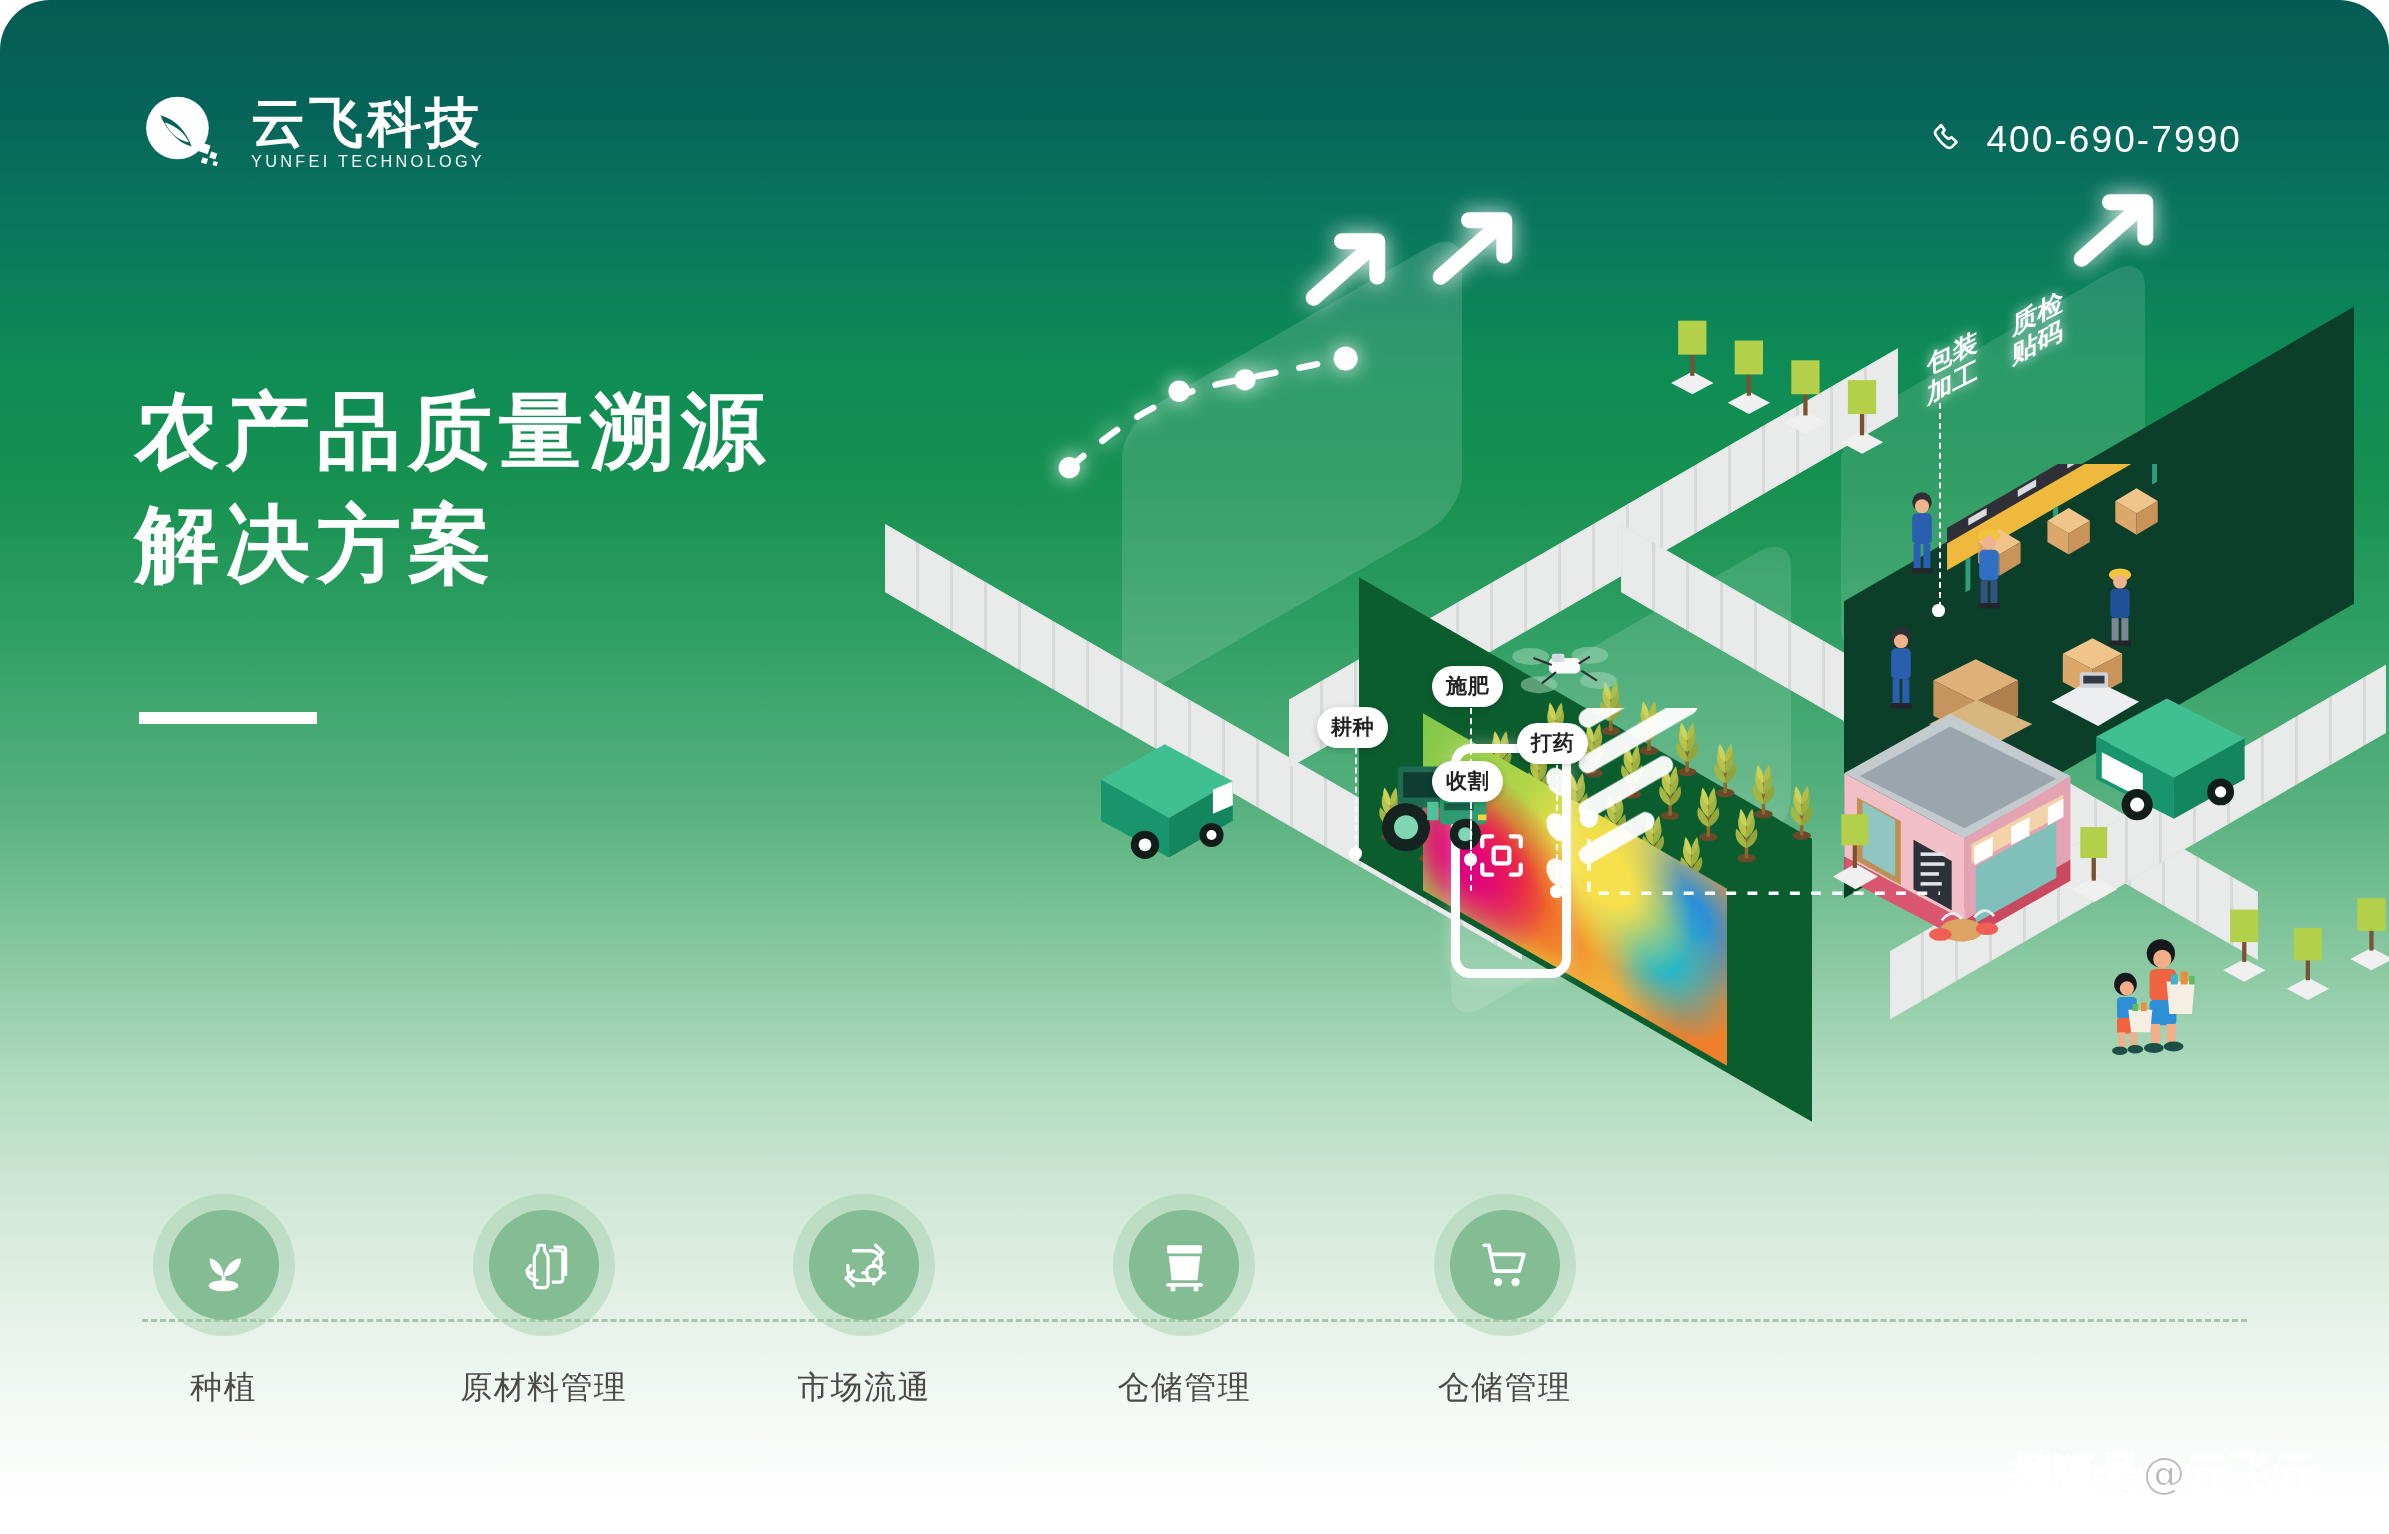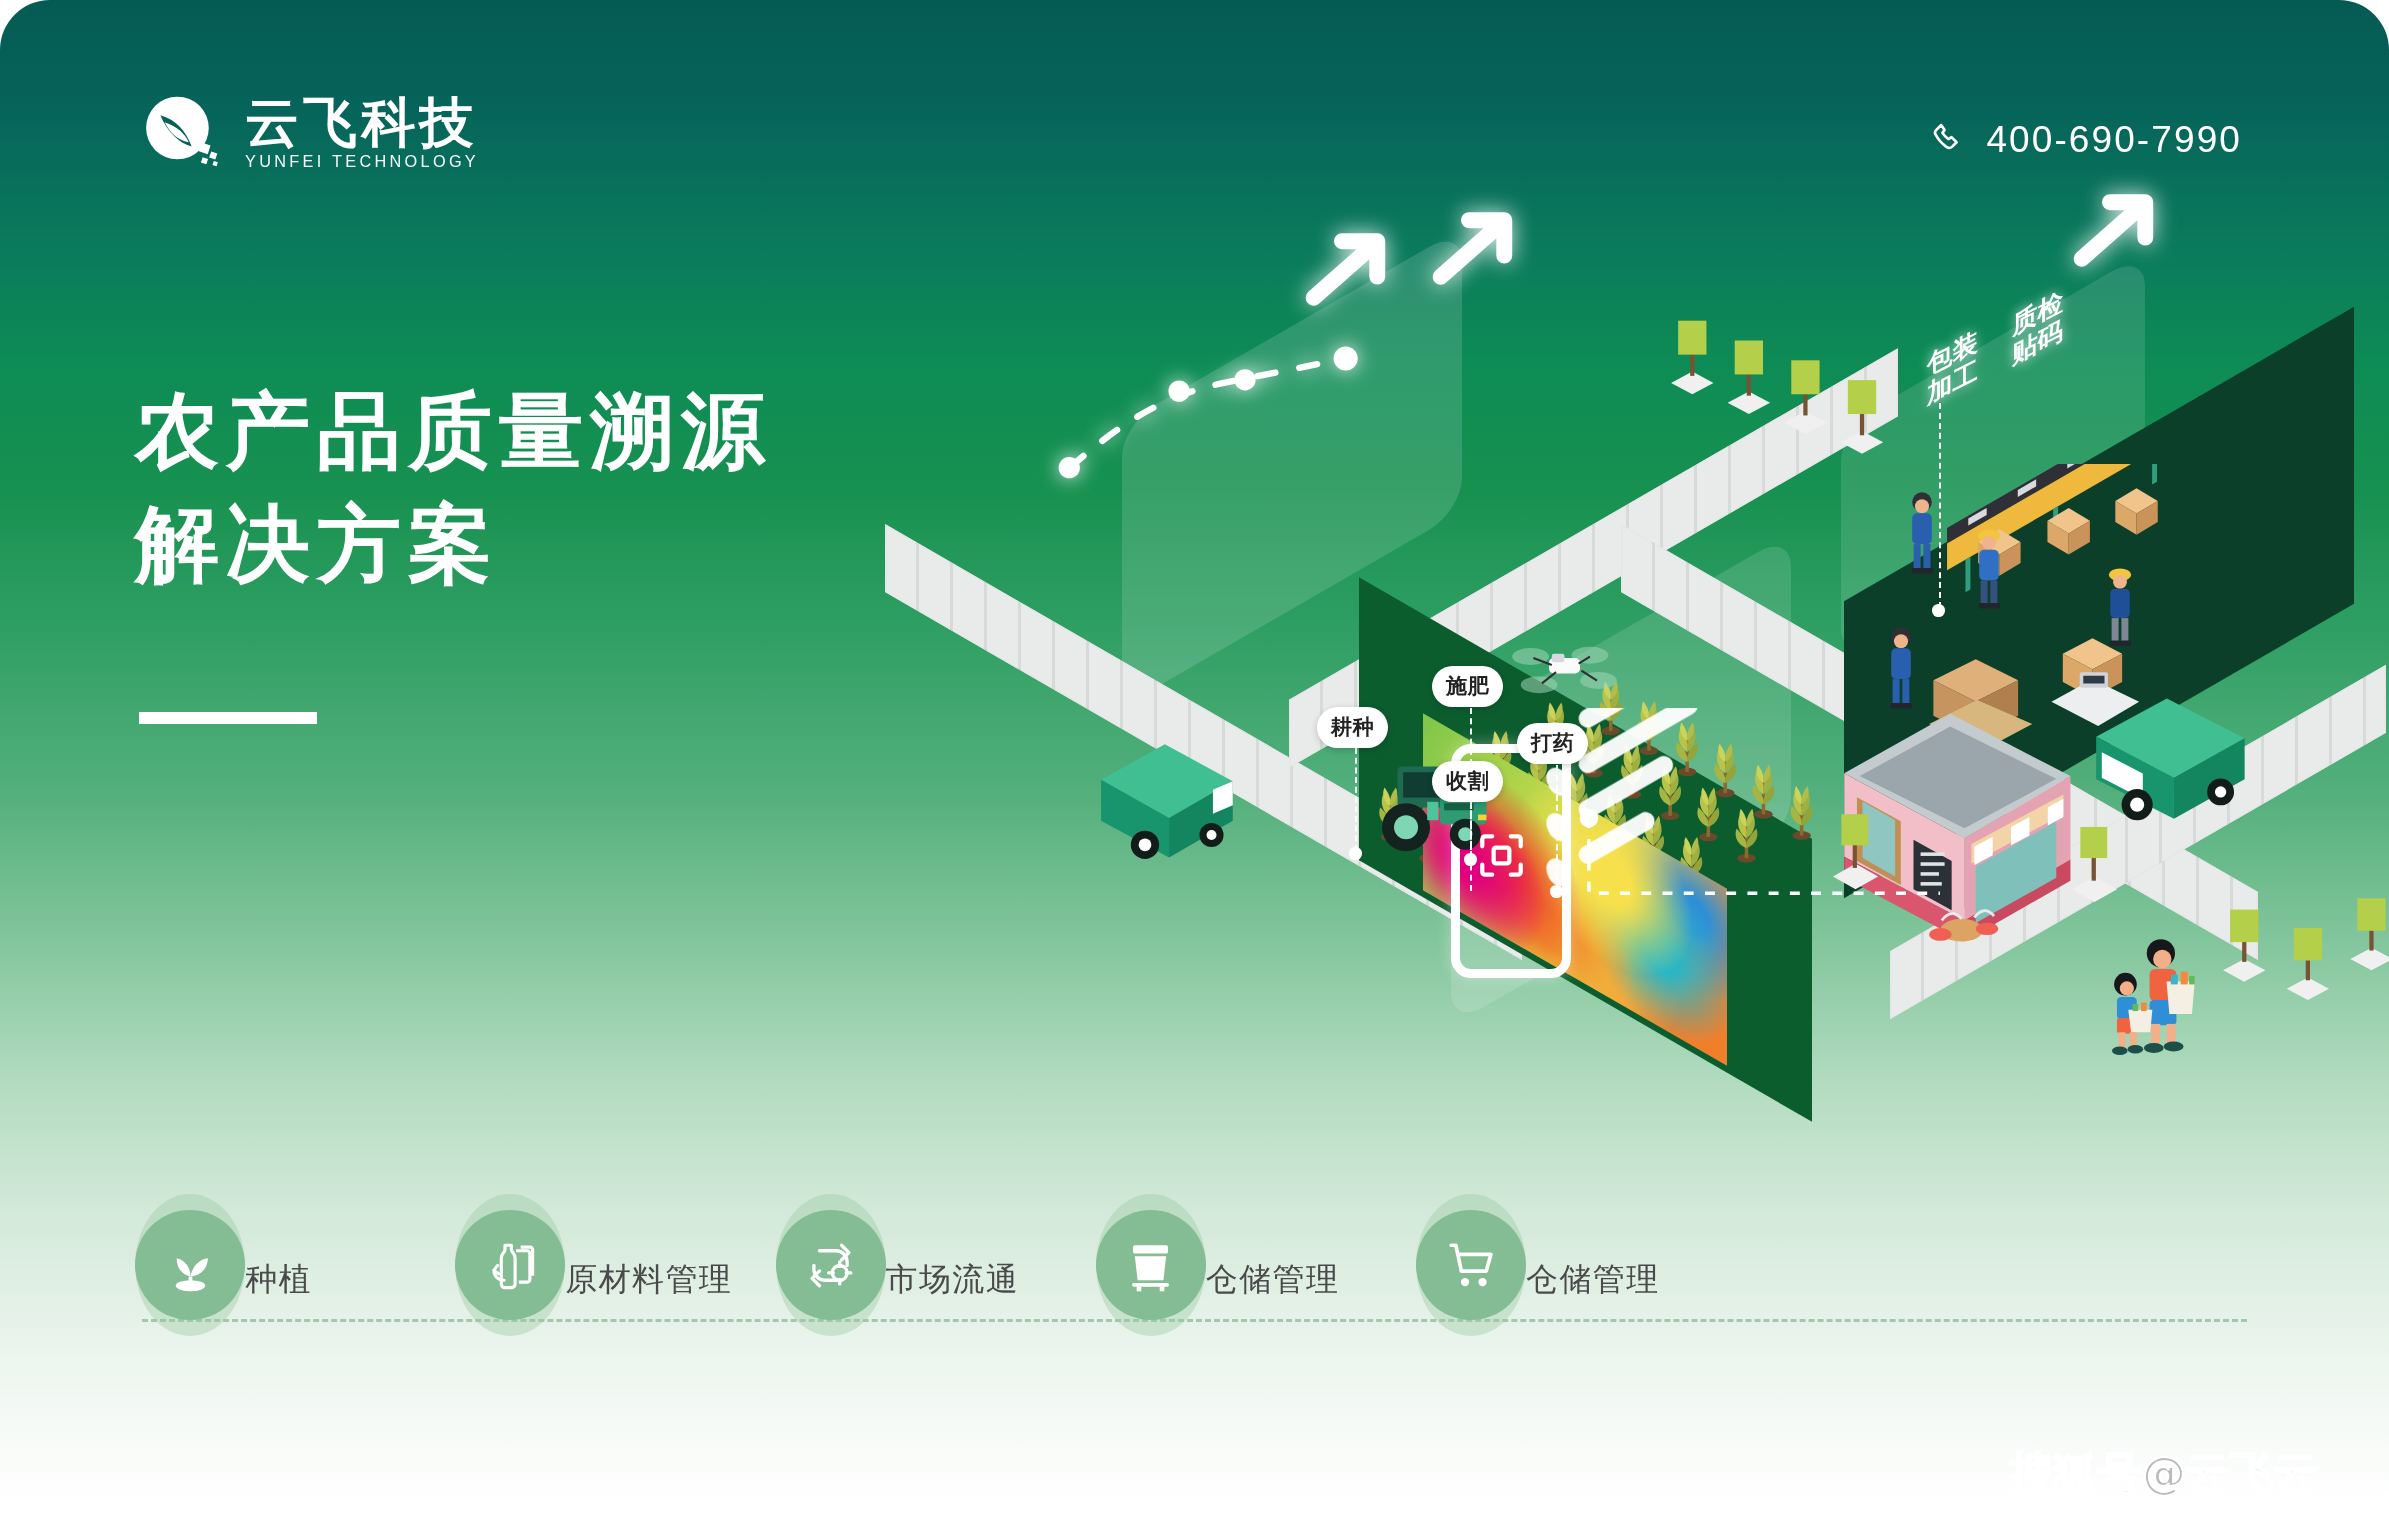--- a/index.html
+++ b/index.html
@@ -17,21 +17,21 @@
             #55b07d 52%,
             #86c79f 62%,
             #b4dcc1 71%,
             #d3e9d9 79%,
             #e6f2e9 86%,
             #f4f9f5 92%,
             #ffffff 98%); }
 
   
   .header{ position:absolute; left:0; top:0; width:100%; height:184px; }
-  .logo-wrap{ position:absolute; left:139px; top:91px; display:flex; align-items:center; gap:22px; }
+  .logo-wrap{ position:absolute; left:139px; top:91px; display:flex; align-items:center; gap:28px; }
   .logo-mark{ width:84px; height:84px; position:relative; flex:none; }
   .logo-text{ display:flex; flex-direction:column; gap:2.8px; }
   .logo-cn{ font-size:54px; font-weight:700; color:#fff; letter-spacing:4.2px; line-height:1;
             font-family:"DejaVu Sans","Liberation Sans",sans-serif; }
   .logo-en{ font-size:16.3px; color:#ffffff; letter-spacing:3.3px; line-height:1; opacity:.97; text-align:center;}
 
   .phone-wrap{ position:absolute; right:147px; top:119px; display:flex; align-items:center; gap:18.4px; }
   .phone-num{ font-size:37px; color:#fff; letter-spacing:2.1px; font-weight:400; white-space:nowrap; }
 
   
@@ -98,21 +98,21 @@
                transform:skewY(-30deg) rotate(0deg); white-space:nowrap; }
 
   .truck,.tractor,.shop,.drone,.conveyor,.worker,.tree,.person{ position:absolute; }
 
   
   .steps{ position:absolute; left:0; bottom:106px; width:100%; height:234px; }
   .dashline{ position:absolute; left:142px; right:142px; top:125px; height:0;
              border-top:3.5px dashed #8fba95; opacity:.75; }
   .steps-row{ position:absolute; left:135px; top:0; width:1458px; display:flex;
               justify-content:space-between; }
-  .step{ width:177px; display:flex; flex-direction:row; align-items:center; }
+  .step{ width:177px; display:flex; flex-direction:column; align-items:center; }
   .halo{ width:142px; height:142px; border-radius:50%; background:rgba(151,199,160,.38);
          display:flex; align-items:center; justify-content:center; }
   .circ{ width:110px; height:110px; border-radius:50%; background:#84bd93;
          display:flex; align-items:center; justify-content:center; }
   .circ svg{ width:59px; height:59px; }
   .step-label{ margin-top:30px; font-size:32px; color:#4a4a4a; letter-spacing:1.4px;
                font-family:"DejaVu Sans","Liberation Sans",sans-serif; white-space:nowrap; }
 
   
   .watermark{ position:absolute; right:71px; bottom:31px; font-size:44px; font-weight:700;

